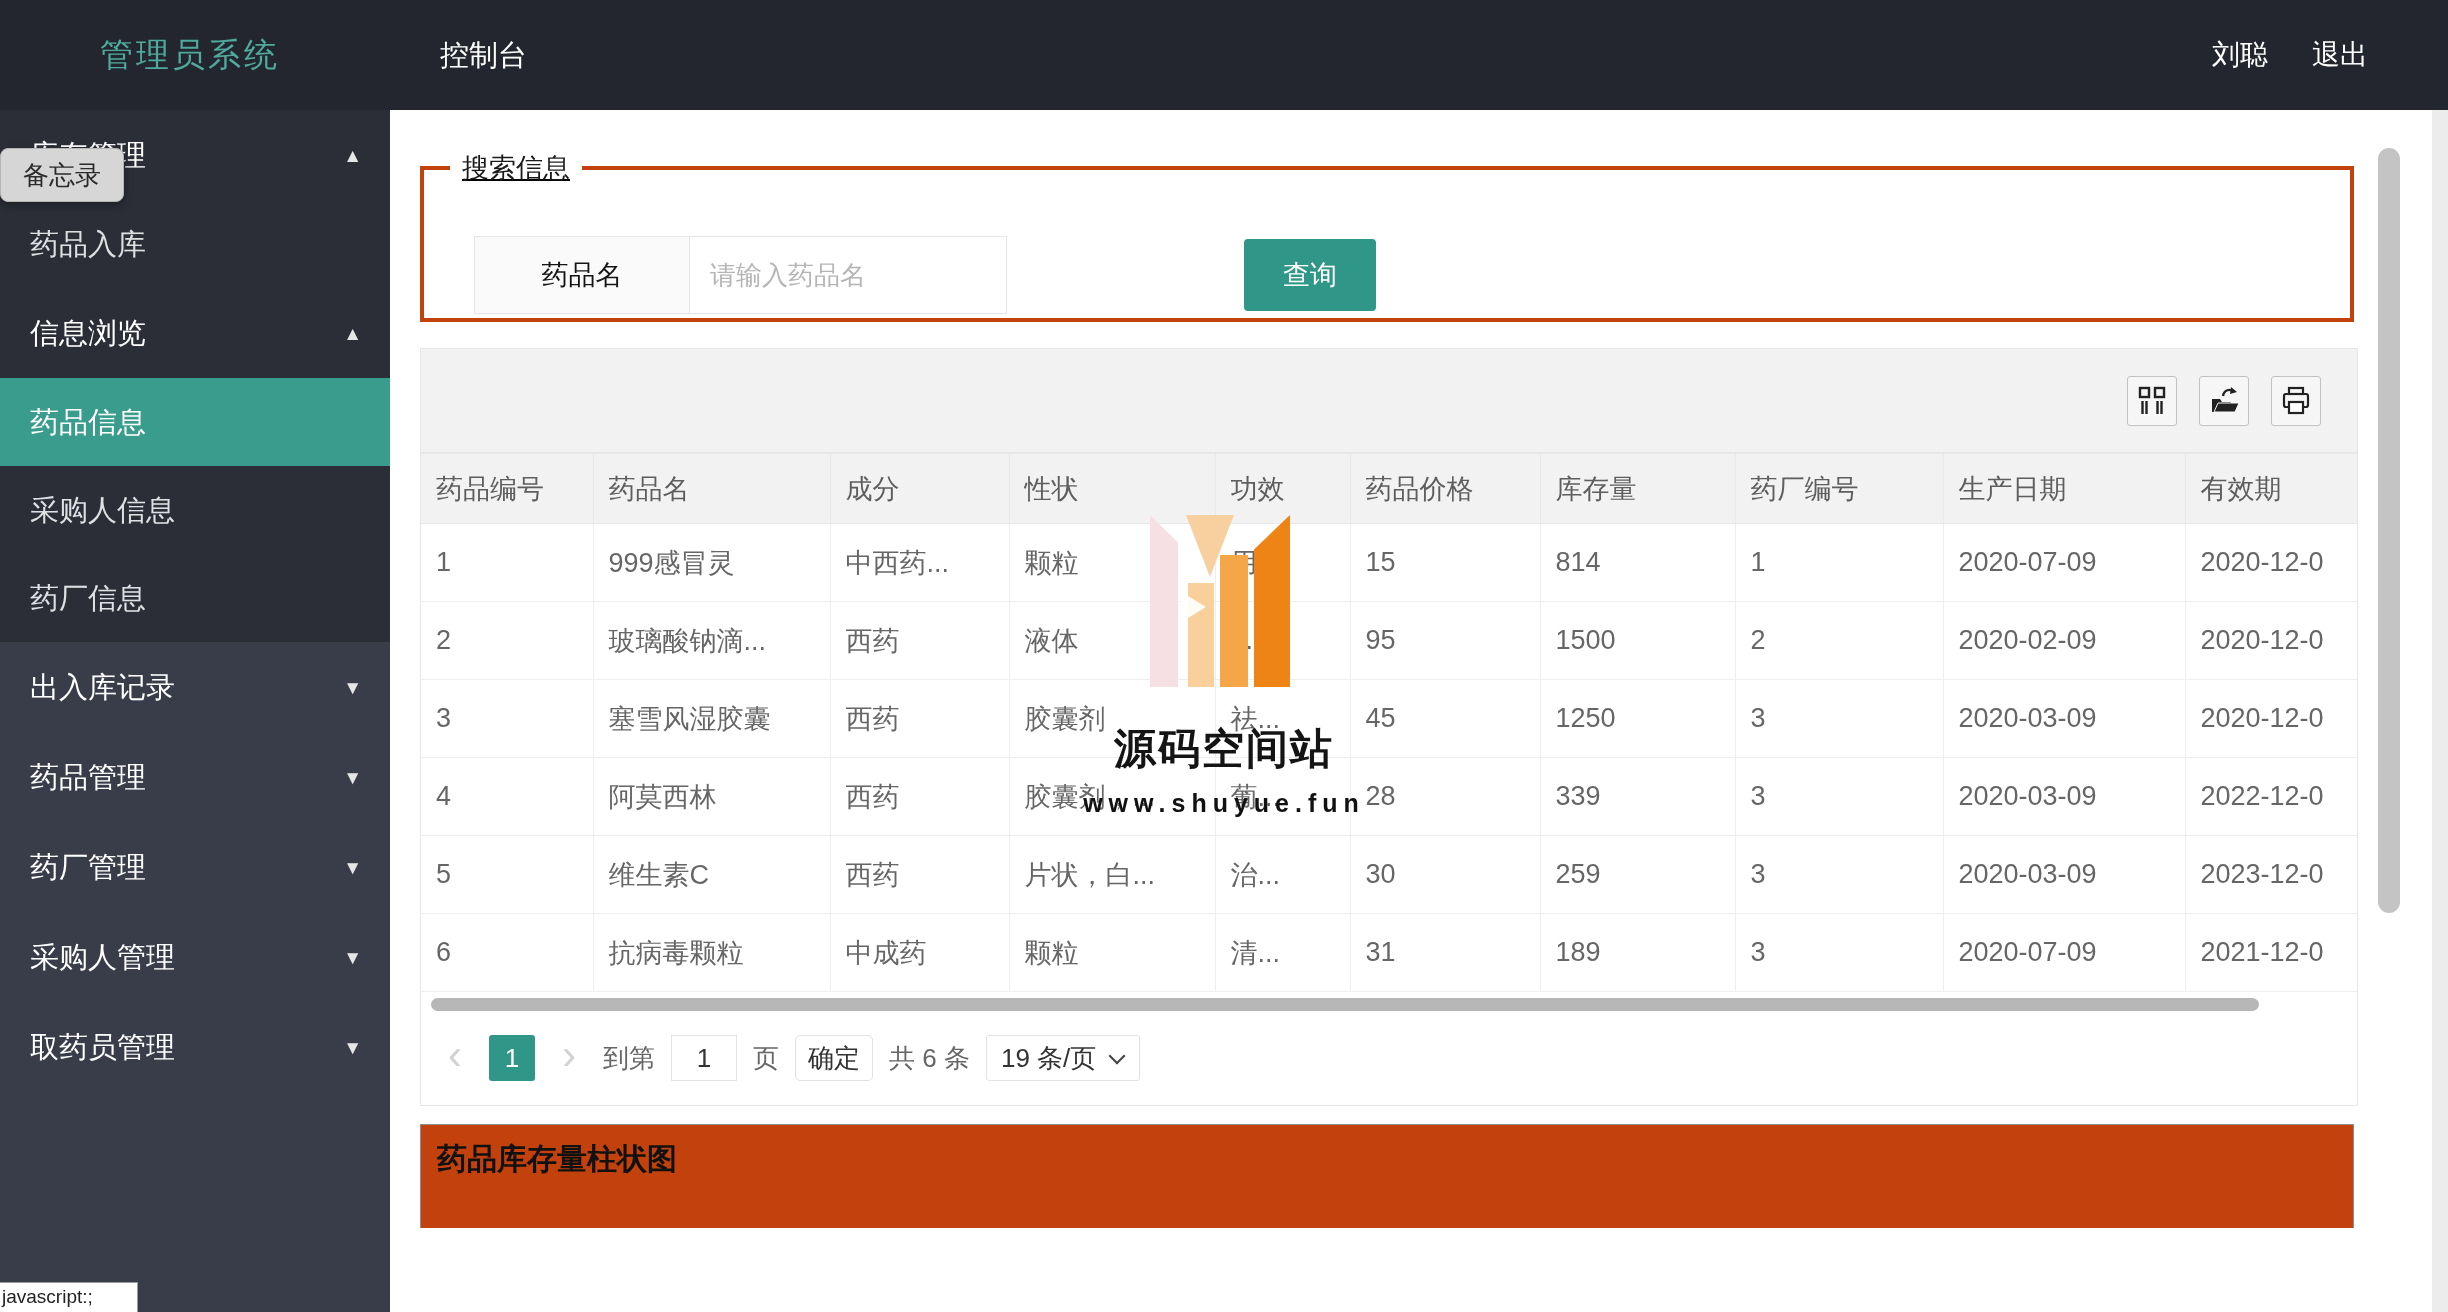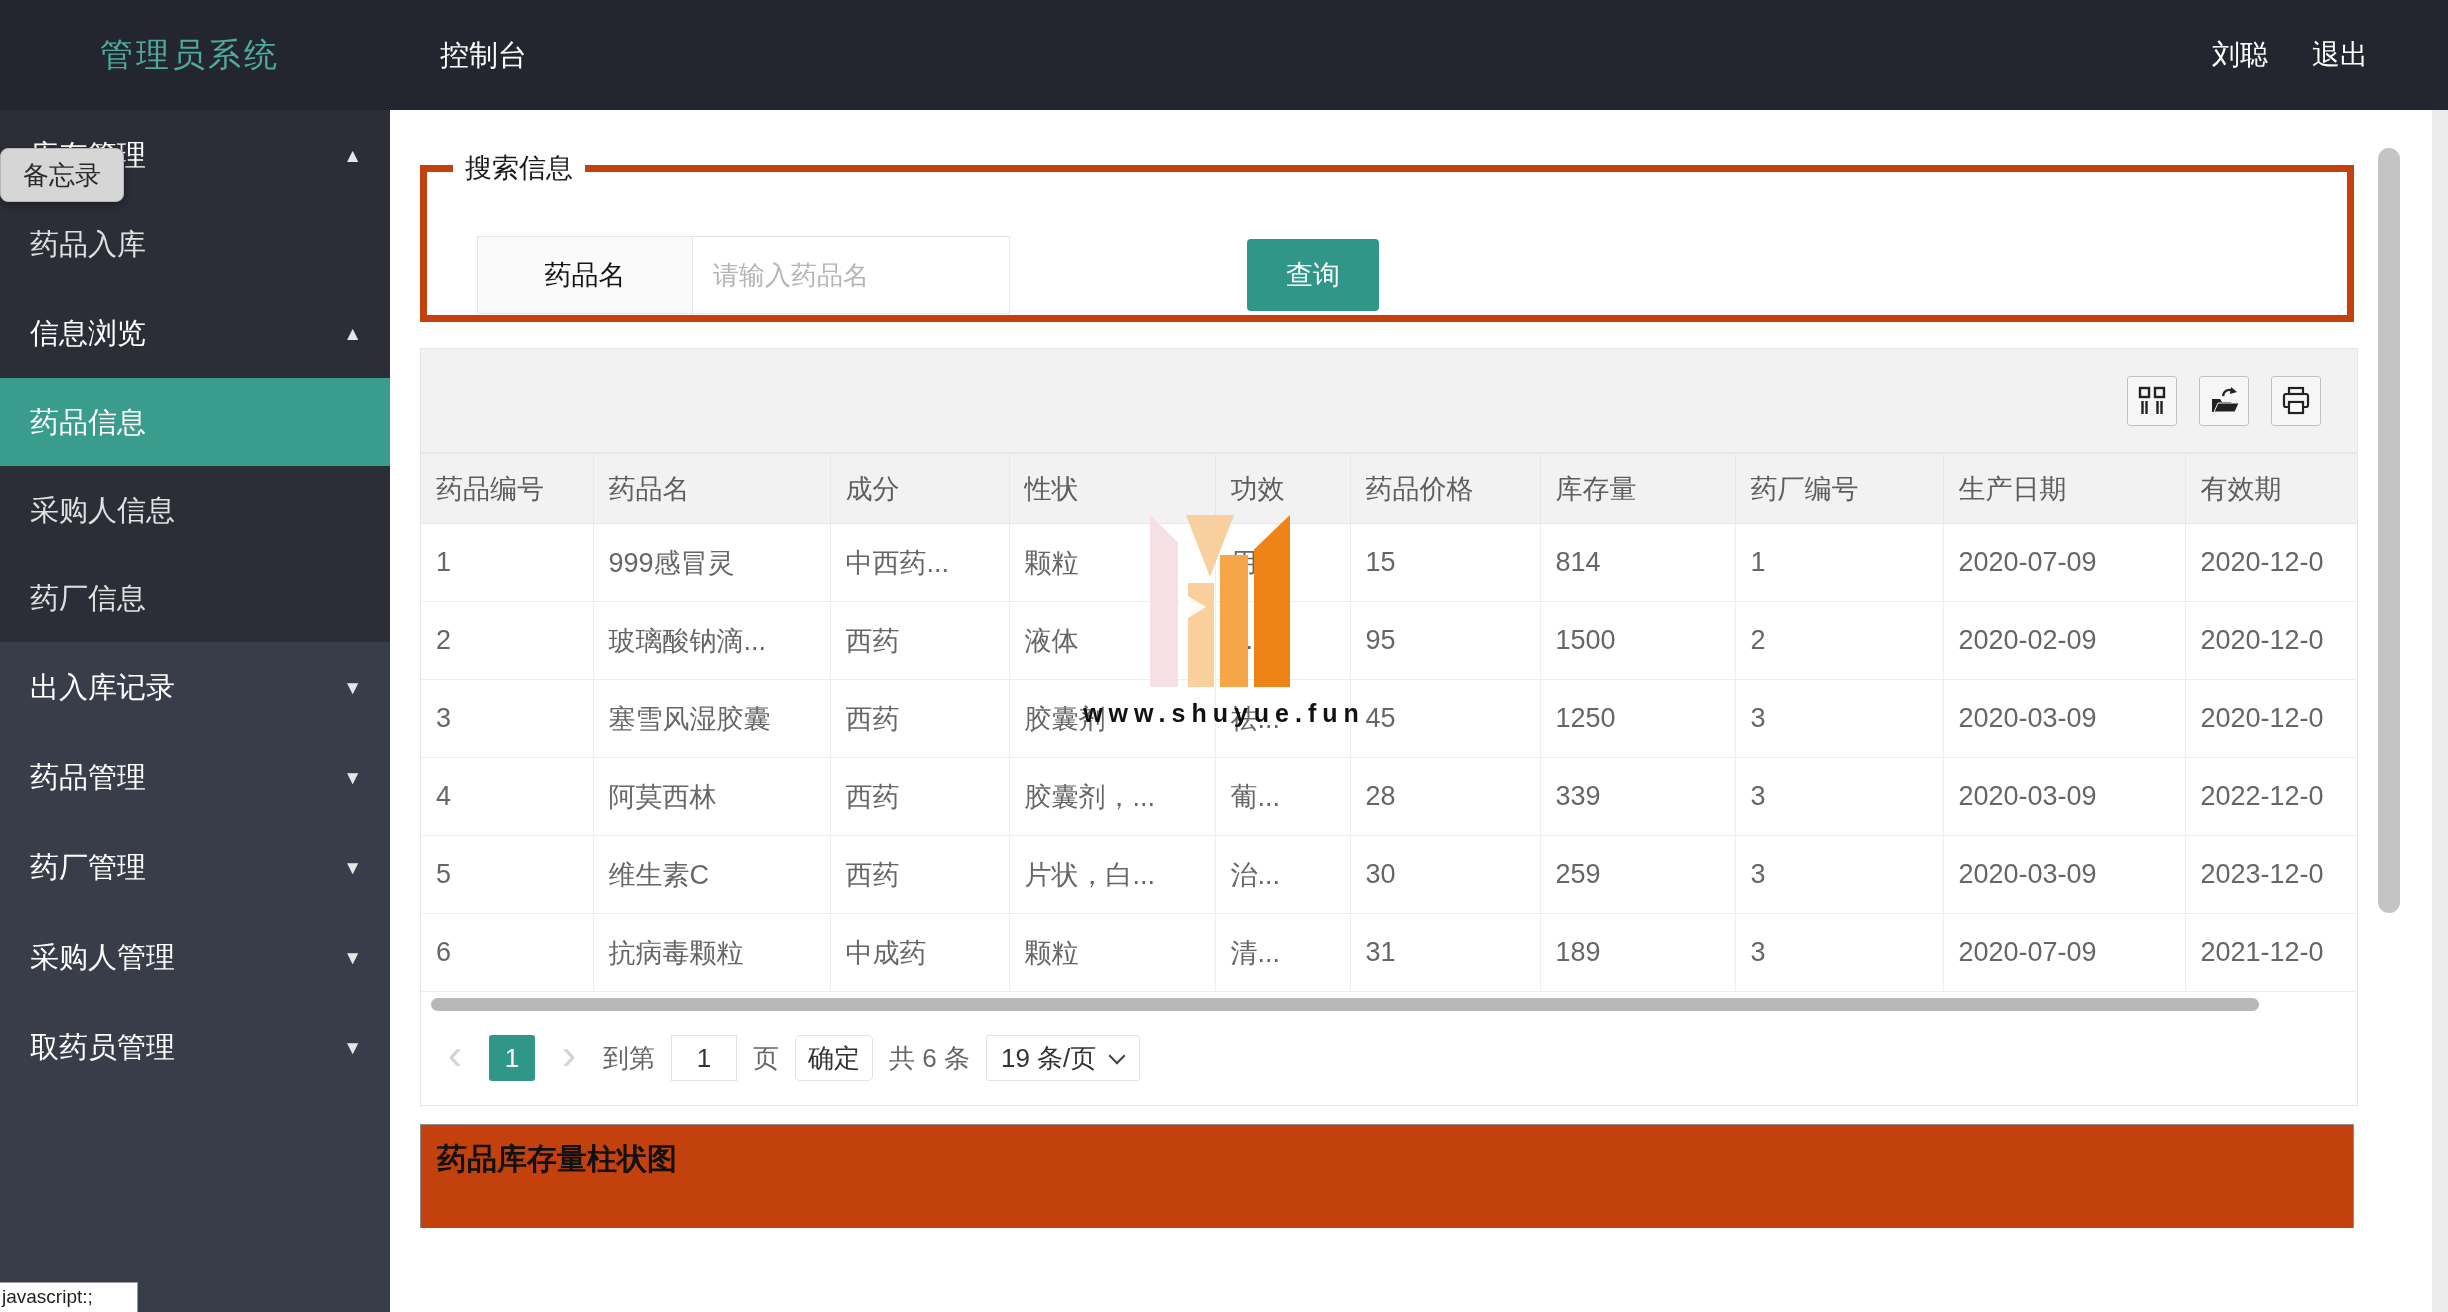--- a/index.html
+++ b/index.html
@@ -29,21 +29,21 @@
   .nav-title .nav-label{flex:1;}
   .caret{font-size:19px;color:#e6e6e6;}
   .nav-item{height:88px;line-height:88px;padding-left:30px;color:rgba(255,255,255,.85);font-size:29px;cursor:pointer;}
   .nav-item.active{background:var(--sidebar-active);color:#fff;}
   .nav-tooltip{position:absolute;left:0;top:38px;width:124px;height:54px;background:#d6d6d6;border:1px solid #b5b5b5;
     border-radius:8px;color:#2b2b2b;font-size:26px;display:flex;align-items:center;justify-content:center;
     z-index:40;box-shadow:0 3px 8px rgba(0,0,0,.35);}
   
   .main{position:absolute;left:390px;top:110px;right:0;bottom:0;background:#fff;}
   
-  .search-fieldset{position:absolute;left:30px;top:40px;width:1934px;height:172px;border:7px solid #c2410c;margin:0;padding:0;}
+  .search-fieldset{position:absolute;left:30px;top:40px;width:1934px;height:172px;border:4px solid #c2410c;margin:0;padding:0;text-decoration:underline;}
   .search-fieldset legend{margin-left:26px;padding:0 12px;font-size:27px;color:#1a1a1a;}
   .field-label{position:absolute;left:50px;top:50px;width:216px;height:78px;background:#fafafa;border:1px solid #e6e6e6;
     display:flex;align-items:center;justify-content:center;font-size:27px;color:#141414;}
   .search-input{position:absolute;left:265px;top:50px;width:318px;height:78px;border:1px solid #e6e6e6;padding:0 20px;
     font-size:26px;color:#333;outline:none;}
   .search-input::placeholder{color:#b5b5b5;}
   .search-btn{position:absolute;left:820px;top:53px;width:132px;height:72px;background:var(--accent);color:#fff;border:none;
     border-radius:4px;font-size:27px;cursor:pointer;}
   
   .table-card{position:absolute;left:30px;top:238px;width:1938px;height:758px;border:1px solid #e6e6e6;background:#fff;}
@@ -338,19 +338,20 @@
 
 <div class="wm">
   <div class="wm-logo">
     <div class="wb wb1"></div>
     <div class="wb-tri"></div>
     <div class="wb wb2"></div>
     <div class="wb-play"></div>
     <div class="wb wb3"></div>
     <div class="wb wb4"></div>
   </div>
+  <div class="wm-title">源码空间站</div>
   <div class="wm-url">www.shuyue.fun</div>
 </div>
 
 <div class="page-scroll-track"></div>
 <div class="page-scroll-thumb"></div>
 
 <div class="statusbar">javascript:;</div>
 
 </body></html>

